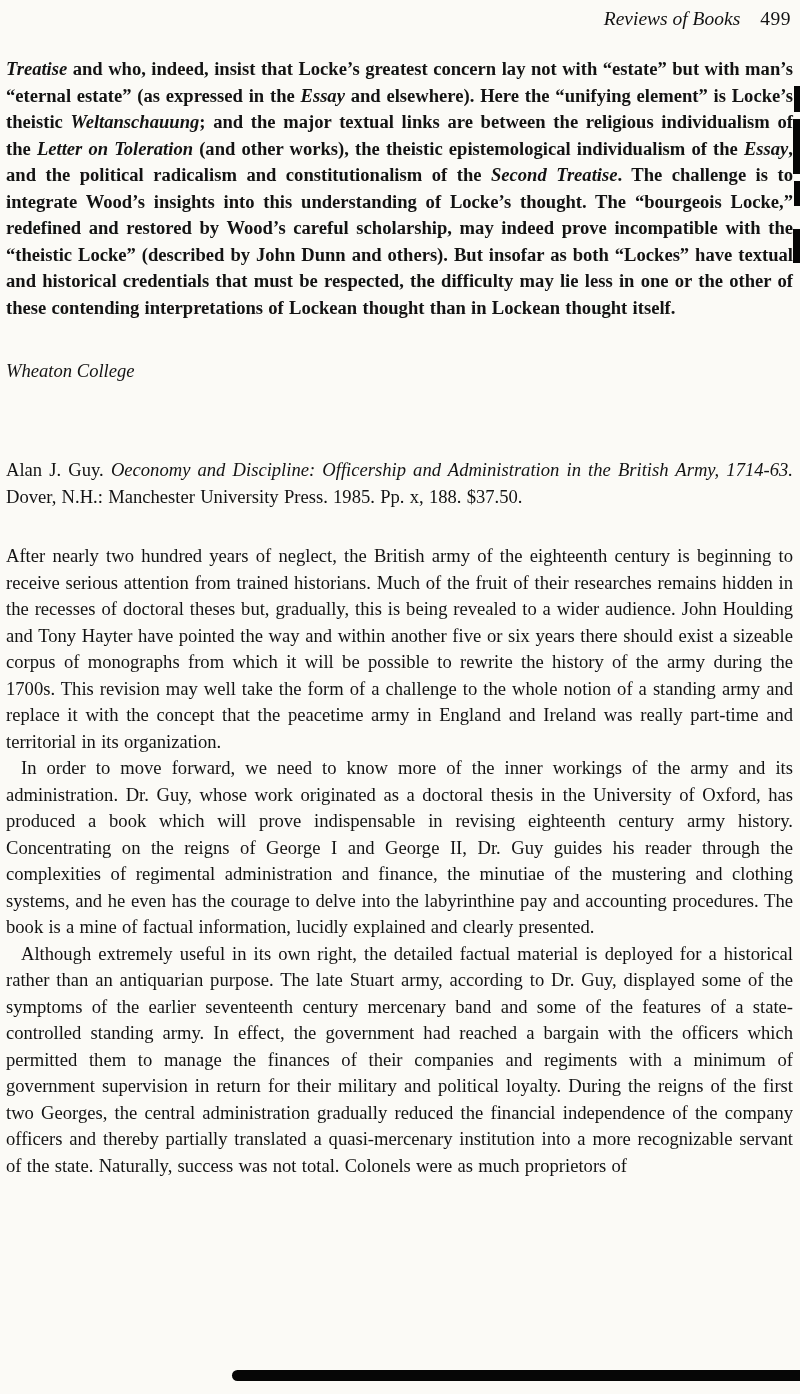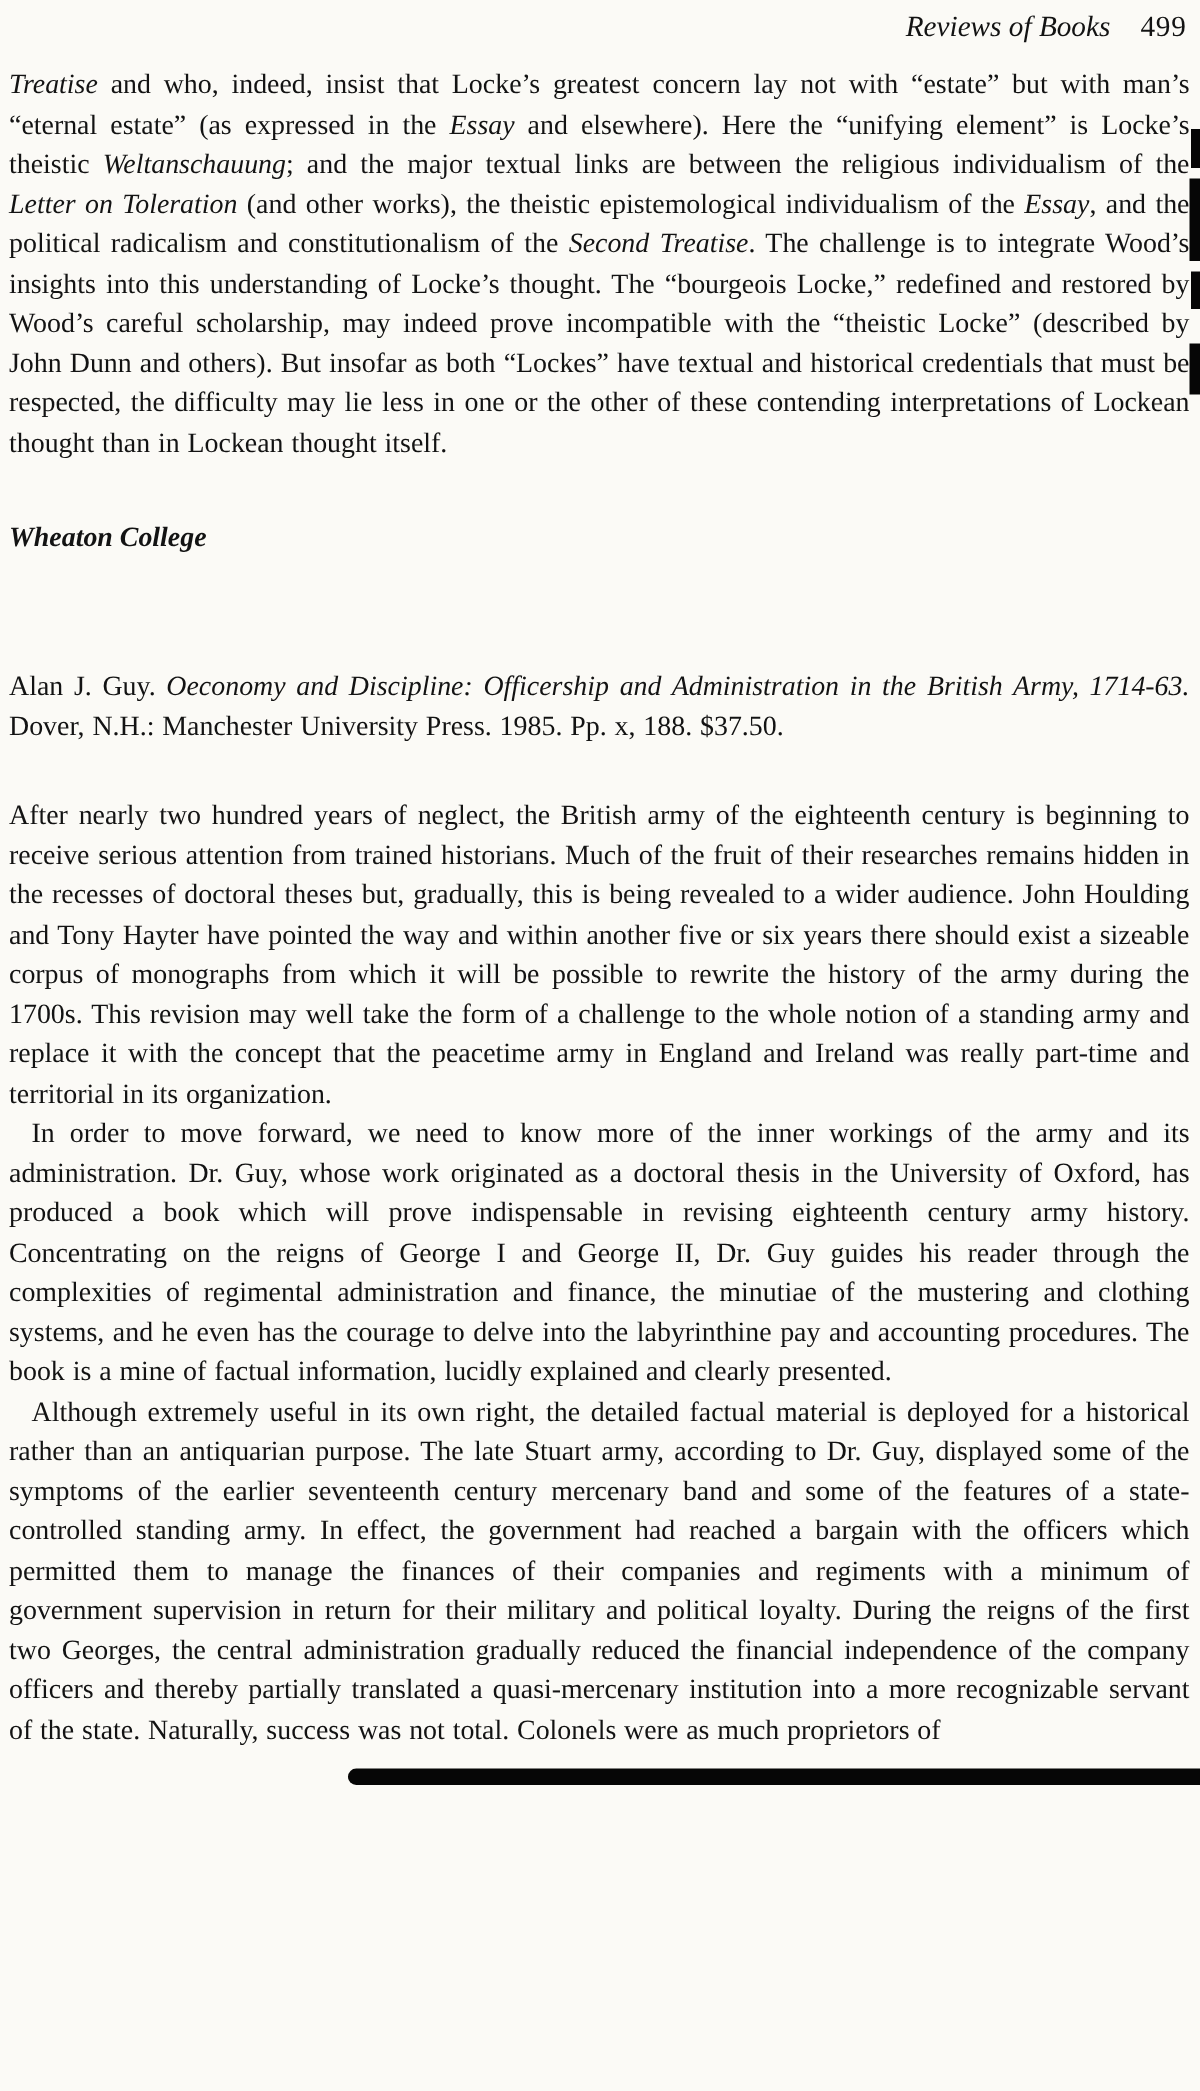--- a/index.html
+++ b/index.html
@@ -9,49 +9,49 @@
     height: 1394px;
     background: #fbfaf6;
     font-family: "Liberation Serif", "DejaVu Serif", serif;
     color: #131313;
     position: relative;
     overflow: hidden;
   }
   .page {
     position: relative;
     width: 800px;
-    height: 1190px;
+    height: 1381px;
     padding: 6px 7px 0 6px;
   }
   .running-header {
     text-align: right;
     font-size: 19.5px;
     line-height: 26px;
     padding-right: 2px;
     white-space: nowrap;
   }
   .rh-title { font-style: italic; }
   .rh-page { margin-left: 20px; letter-spacing: 0.5px; }
   .para {
     margin: 0;
     font-size: 18.6px;
     line-height: 26.5px;
     text-align: justify;
     word-spacing: 0.6px;
   }
-  .continuation { margin-top: 12px; }
+  .continuation { margin-top: 24px; font-weight: bold; }
   .signature {
     display: flex;
     justify-content: space-between;
     align-items: baseline;
     margin-top: 37px;
     font-size: 18.6px;
     line-height: 26px;
   }
-  .affiliation { font-style: italic; font-weight: bold; }
+  .affiliation { font-style: italic; }
   .reviewer { font-variant: small-caps; letter-spacing: 0.8px; }
   .citation { margin-top: 73px; }
   .body-first { margin-top: 33px; }
   .indented { text-indent: 15px; }
   .it { font-style: italic; }
   .artifact { position: absolute; background: #060606; }
   .artifact-r1 { right: 0; top: 86px;  width: 6px; height: 26px; }
   .artifact-r2 { right: 0; top: 119px; width: 7px; height: 55px; }
   .artifact-r3 { right: 0; top: 181px; width: 6px; height: 25px; }
   .artifact-r4 { right: 0; top: 229px; width: 7px; height: 34px; }

